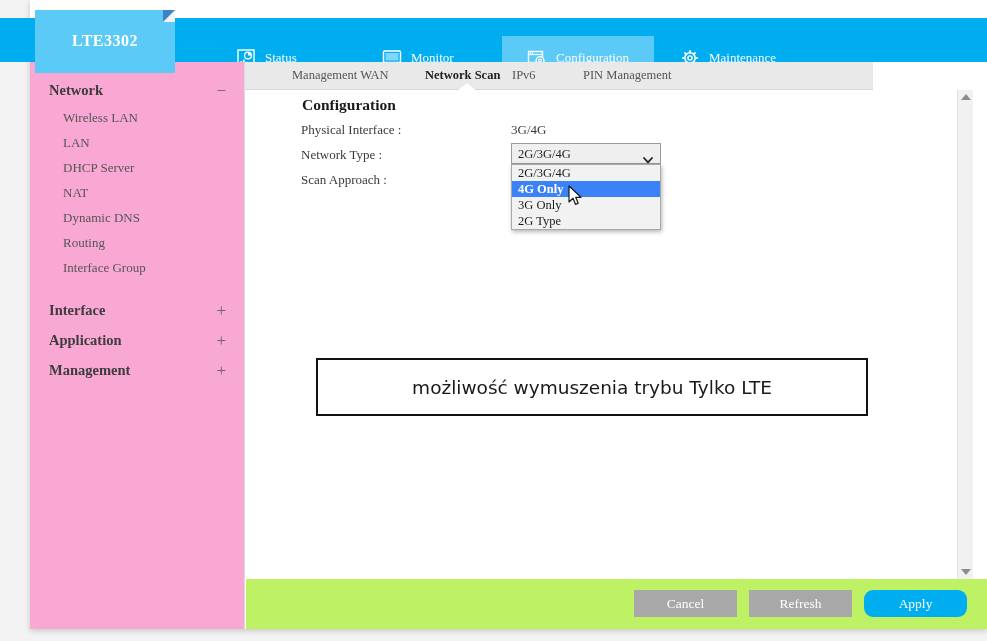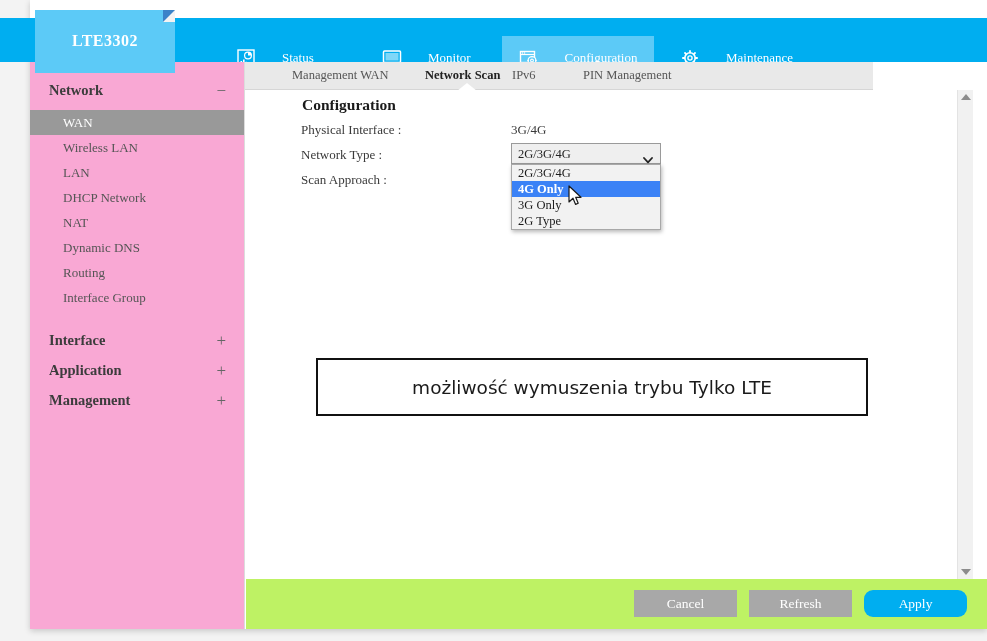--- a/index.html
+++ b/index.html
@@ -62,21 +62,21 @@
     font-family: "Liberation Serif", serif;
     letter-spacing: 0.5px;
   }
 
   .nav-item {
     position: absolute;
     top: 18px;
     height: 44px;
     display: flex;
     align-items: center;
-    gap: 26px;
+    gap: 9px;
     padding: 0 16px;
     color: #ffffff;
     font-size: 13px;
     font-family: "Liberation Serif", serif;
     cursor: pointer;
     user-select: none;
   }
   .nav-item.active { background: #5ccaf7; }
 
   #nav-status        { left: 220px; }
@@ -412,24 +412,23 @@
     <div id="subtab-arrow"></div>
   </div>
 
   <div id="sidebar">
 
     <div id="grp-network" class="side-group">
       <span>Network</span>
       <span class="toggle">−</span>
     </div>
 
-    <div id="side-item-0" class="side-item active">WAN</div>
     <div class="side-item">Wireless LAN</div>
     <div class="side-item">LAN</div>
-    <div class="side-item">DHCP Network</div>
+    <div class="side-item">DHCP Server</div>
     <div class="side-item">NAT</div>
     <div class="side-item">Dynamic DNS</div>
     <div class="side-item">Routing</div>
     <div class="side-item">Interface Group</div>
 
     <div id="grp-security" class="side-group">
       <span>Interface</span>
       <span class="toggle">+</span>
     </div>
 

